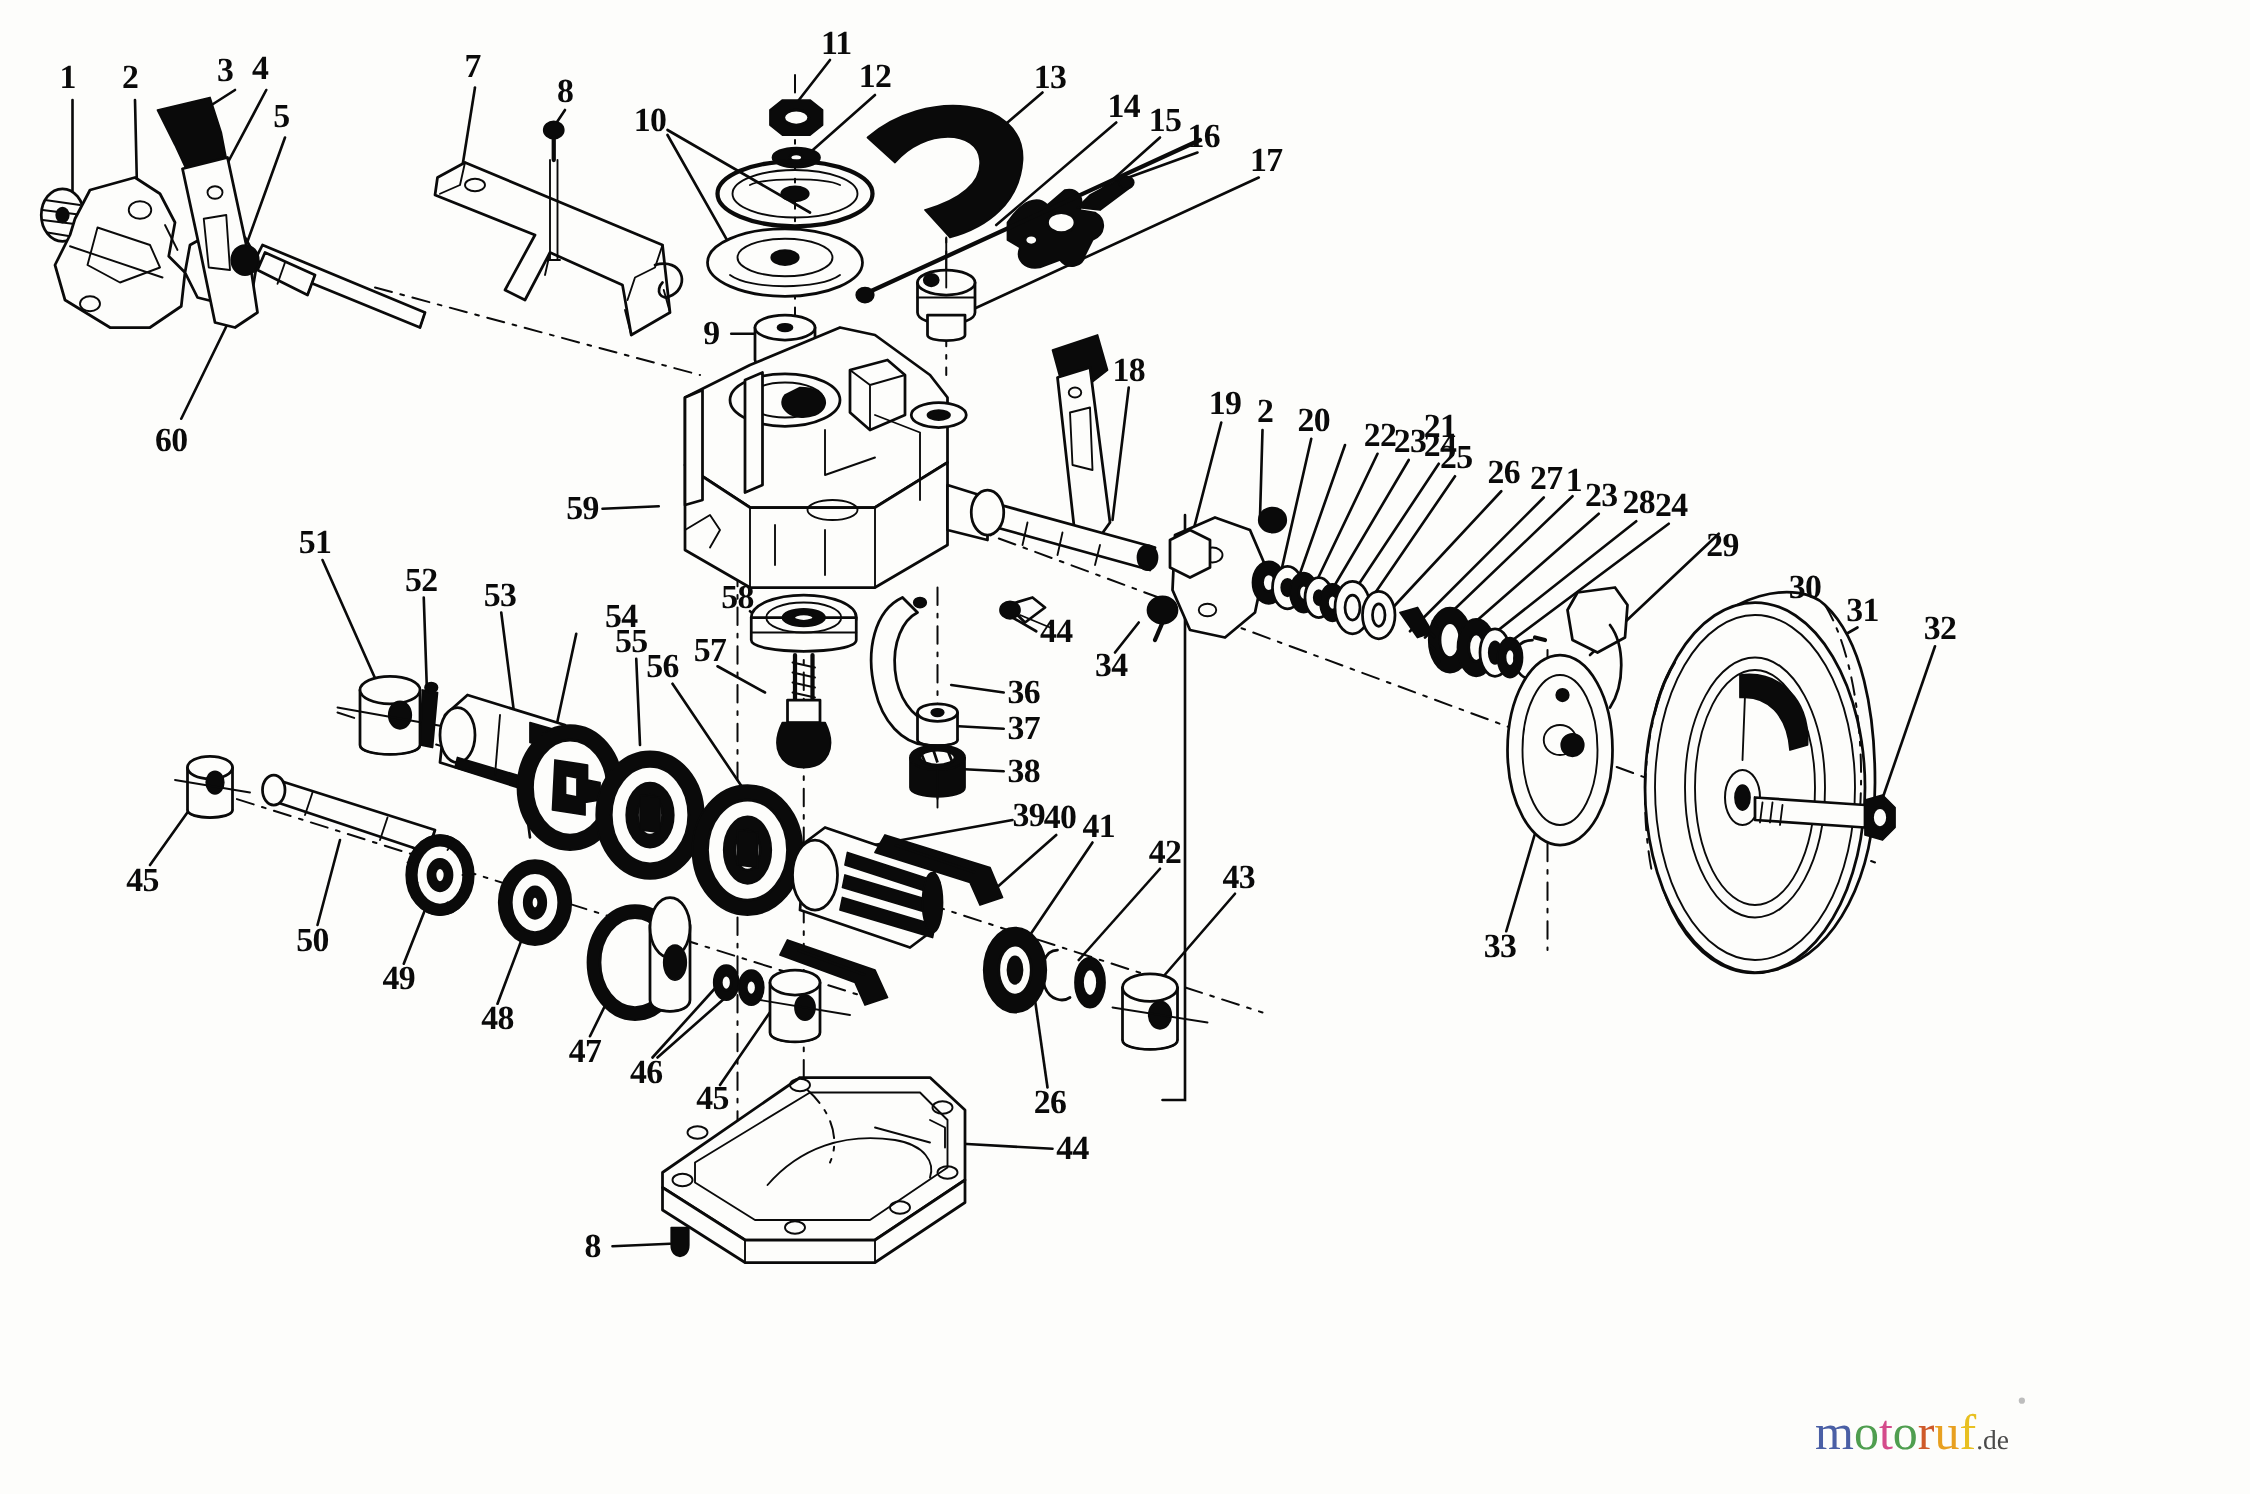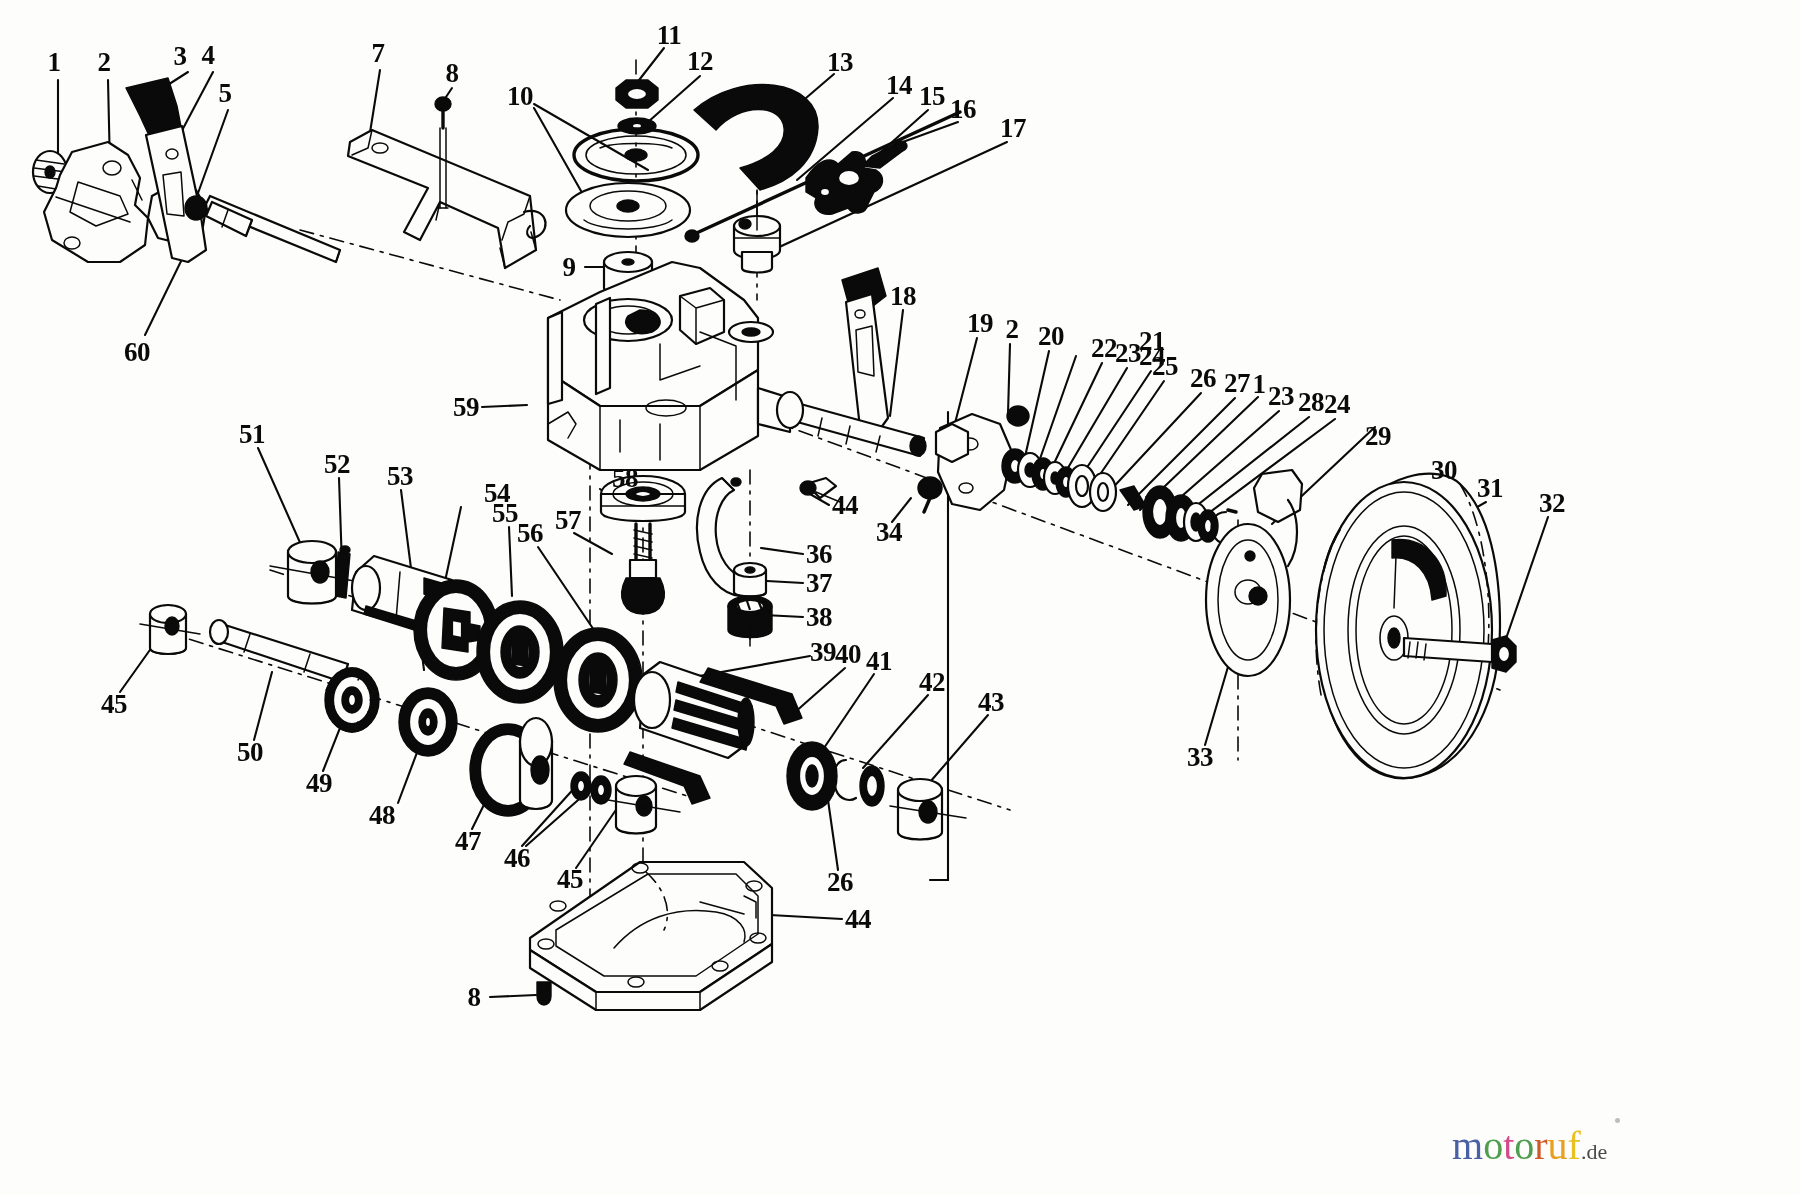--- a/index.html
+++ b/index.html
@@ -707,31 +707,31 @@
       <div class="callout" style="left: 823px; top: 652px;">39</div>
       <div class="callout" style="left: 848px; top: 654px;">40</div>
       <div class="callout" style="left: 879px; top: 661px;">41</div>
       <div class="callout" style="left: 932px; top: 682px;">42</div>
       <div class="callout" style="left: 991px; top: 702px;">43</div>
       <div class="callout" style="left: 858px; top: 919px;">44</div>
       <div class="callout" style="left: 114px; top: 704px;">45</div>
       <div class="callout" style="left: 570px; top: 879px;">45</div>
       <div class="callout" style="left: 517px; top: 858px;">46</div>
       <div class="callout" style="left: 468px; top: 841px;">47</div>
-      <div class="callout" style="left: 382px; top: 815px;">48</div>
+      <div class="callout" style="left: 398px; top: 815px;">48</div>
       <div class="callout" style="left: 319px; top: 783px;">49</div>
       <div class="callout" style="left: 250px; top: 752px;">50</div>
       <div class="callout" style="left: 252px; top: 434px;">51</div>
       <div class="callout" style="left: 337px; top: 464px;">52</div>
       <div class="callout" style="left: 400px; top: 476px;">53</div>
       <div class="callout" style="left: 457px; top: 493px; margin-left: 40px;">54</div>
       <div class="callout" style="left: 505px; top: 513px;">55</div>
       <div class="callout" style="left: 530px; top: 533px;">56</div>
       <div class="callout" style="left: 568px; top: 520px;">57</div>
-      <div class="callout" style="left: 590px; top: 478px; margin-left: 35px;">58</div>
+      <div class="callout" style="left: 590px; top: 478px;">58</div>
       <div class="callout" style="left: 840px; top: 882px;">26</div>
       <div class="callout" style="left: 474px; top: 997px;">8</div>
     </div>
 
   <div id="watermark"><span style="color: rgb(74, 95, 165);">m</span><span style="color: rgb(79, 158, 79);">o</span><span style="color: rgb(212, 75, 139);">t</span><span style="color: rgb(79, 158, 79);">o</span><span style="color: rgb(207, 90, 42);">r</span><span style="color: rgb(232, 160, 32);">u</span><span style="color: rgb(232, 192, 32);">f</span><span class="wm-suffix" style="color: rgb(74, 74, 74);">.de</span></div>
   <div class="wm-dot"></div>
 
 </div>
 
 </body></html>

